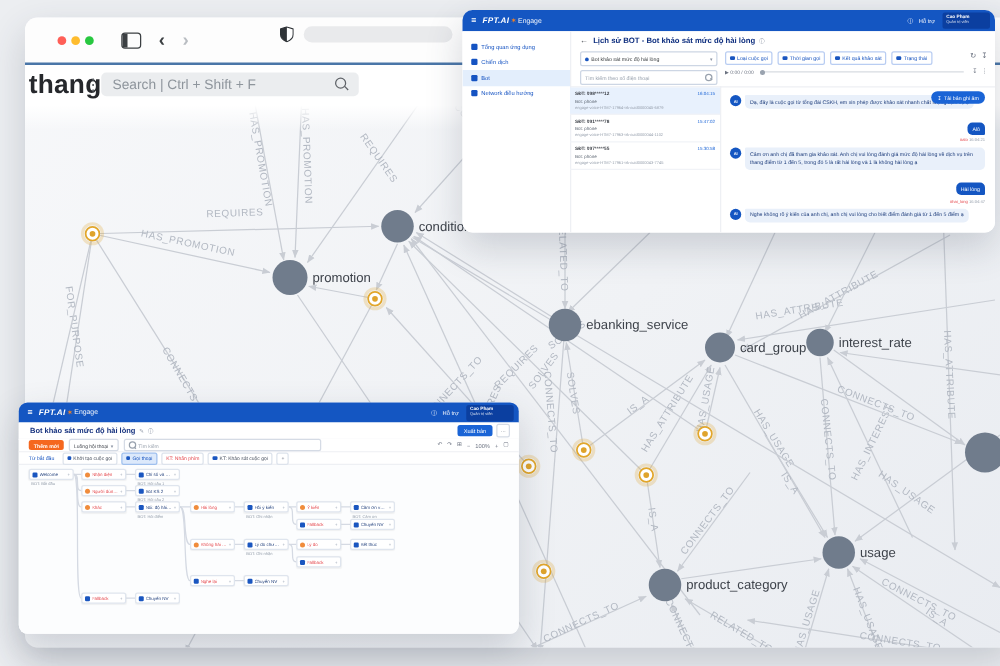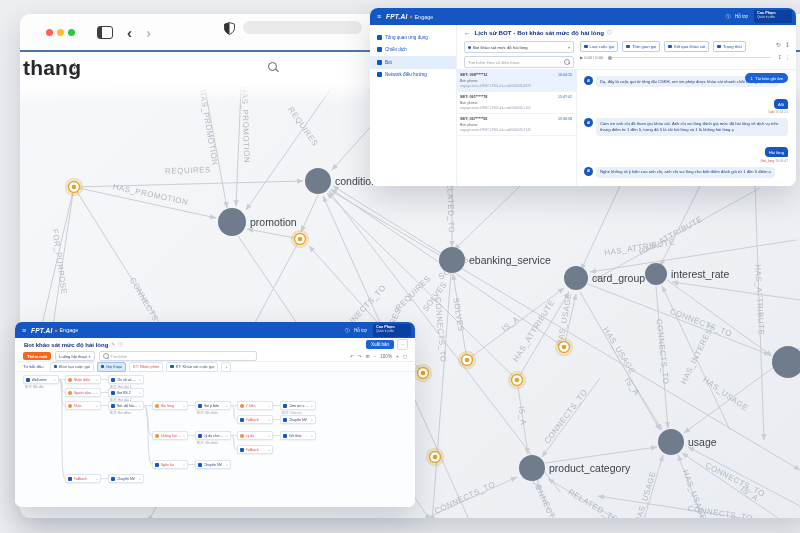--- a/index.html
+++ b/index.html
@@ -299,20 +299,21 @@
       </g>
       <g>
         <circle cx="532" cy="468" r="13" fill="#707c8c"></circle>
         <text x="549" y="471.5" font-size="10.5" fill="#3e434b">product_category</text>
       </g>
     </svg>
 
   <div id="content-head">
     <div id="page-heading">thang</div>
     <div id="kebab">⋮</div>
+    <input id="graph-search" placeholder="Search | Ctrl + Shift + F" style="">
     <span class="mag-lg"></span>
   </div>
 
   <div id="chrome">
     <span class="tl" style="background:#ff5f57;margin-left:26px"></span>
     <span class="tl" style="background:#febc2e"></span>
     <span class="tl" style="background:#28c840"></span>
     <span id="sidebar-toggle"></span>
     <span class="navchev" style="color:#3c4043">‹</span>
     <span class="navchev" style="color:#b9bdc2">›</span>

